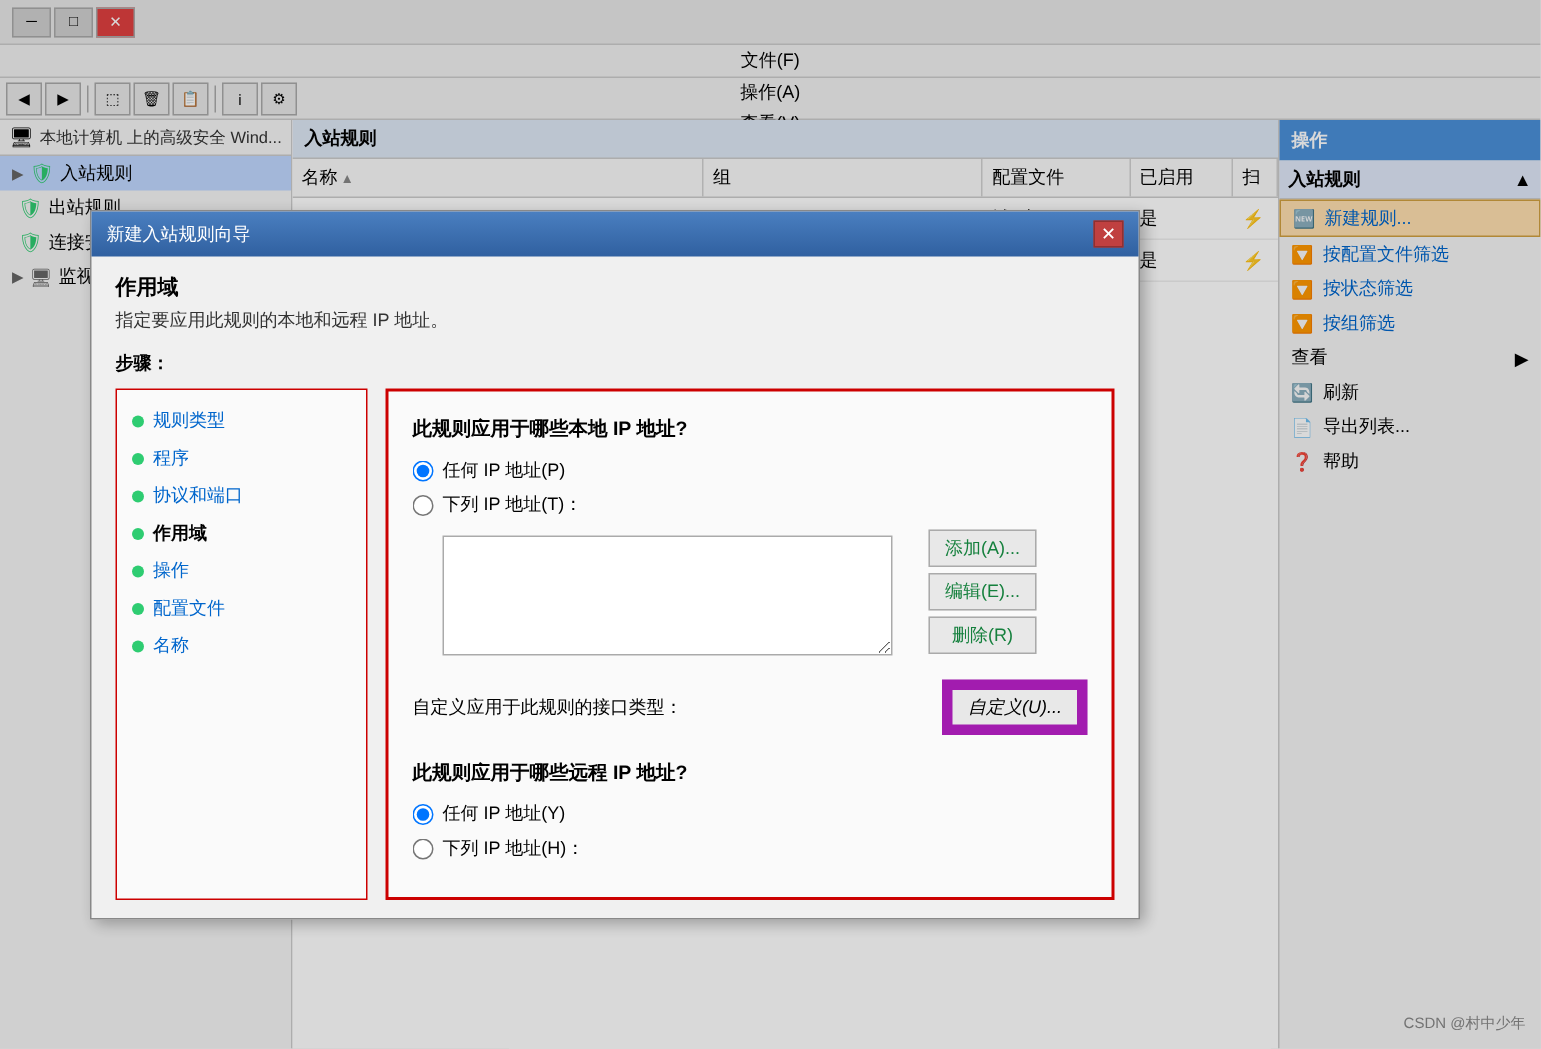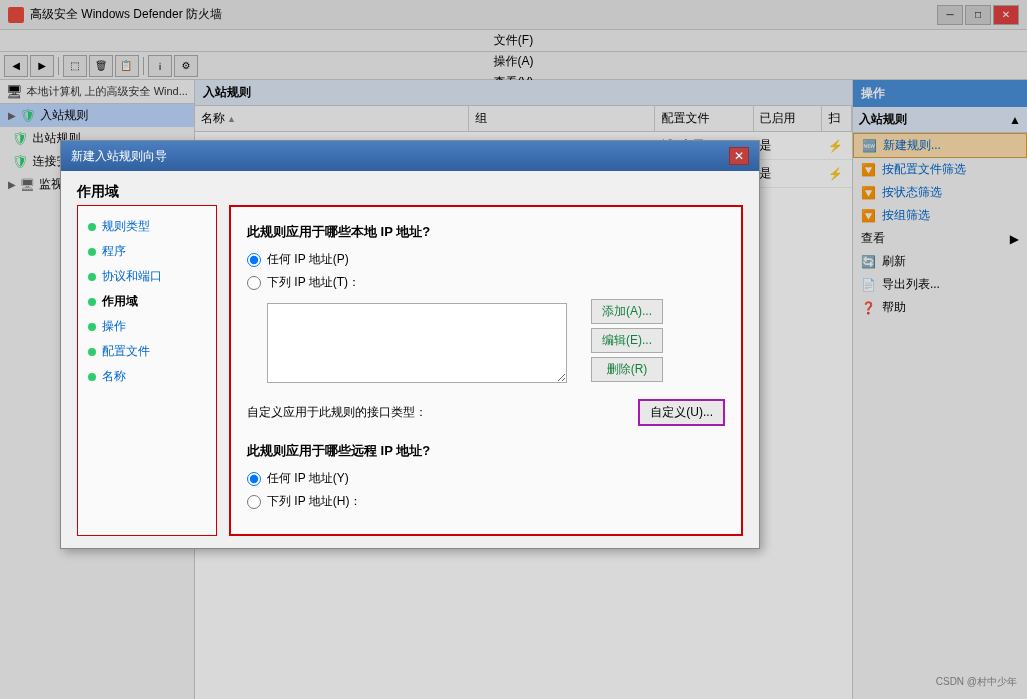--- a/index.html
+++ b/index.html
@@ -204,21 +204,21 @@
     .dialog-body { padding: 12px 16px; }
     .dialog-section-title { font-size: 14px; font-weight: bold; margin-bottom: 4px; }
     .dialog-description { font-size: 12px; color: #333; margin-bottom: 12px; }
     .dialog-steps-label { font-size: 12px; font-weight: bold; margin-bottom: 8px; }
 
     .dialog-content-area {
       display: flex;
       gap: 0;
     }
     .steps-panel {
-      width: 140px;
+      width: 168px;
       border: 1px solid #cc0000;
       padding: 8px;
       background: #fafafa;
       margin-right: 12px;
       flex-shrink: 0;
     }
     .step-item {
       display: flex;
       align-items: center;
       gap: 6px;
@@ -267,42 +267,39 @@
     .customize-row {
       display: flex;
       align-items: center;
       justify-content: space-between;
       margin: 8px 0 16px 0;
       font-size: 12px;
       gap: 35px;
     }
     .customize-btn {
       padding: 3px 10px;
-      border: 2px solid #a21caf;
+      border: 7px solid #a21caf;
       background: #e8e8e8;
       cursor: pointer;
       font-size: 12px;
+      font-style: italic;
     }
     .watermark {
       position: fixed;
       bottom: 10px;
       right: 10px;
       font-size: 10px;
       color: #888;
     }
     .col-sort-arrow { font-size: 9px; color: #888; margin-left: 2px; }
   </style>
 </head>
 <body>
 
 <div class="title-bar">
-  <div class="title-bar-left">
-    <span class="title-bar-icon"></span>
-    <span>高级安全 Windows Defender 防火墙</span>
-  </div>
   <div class="title-bar-controls">
     <button class="title-btn">─</button>
     <button class="title-btn">□</button>
     <button class="title-btn" style="background:#e04040;color:white;">✕</button>
   </div>
 </div>
 
 <div class="menu-bar">
   <span class="menu-item">文件(F)</span>
   <span class="menu-item">操作(A)</span>
@@ -442,20 +439,22 @@
 <div class="dialog-overlay">
   <div class="dialog">
 
     <div class="dialog-title-bar">
       <span>新建入站规则向导</span>
       <div class="dialog-close-btn">✕</div>
     </div>
 
     <div class="dialog-body">
       <div class="dialog-section-title">作用域</div>
+      <div class="dialog-description">指定要应用此规则的本地和远程 IP 地址。</div>
+      <div class="dialog-steps-label">步骤：</div>
 
       <div class="dialog-content-area">
 
         <div class="steps-panel">
           <div class="step-item">
             <div class="step-dot green"></div>
             <span class="step-link">规则类型</span>
           </div>
           <div class="step-item">
             <div class="step-dot green"></div>

